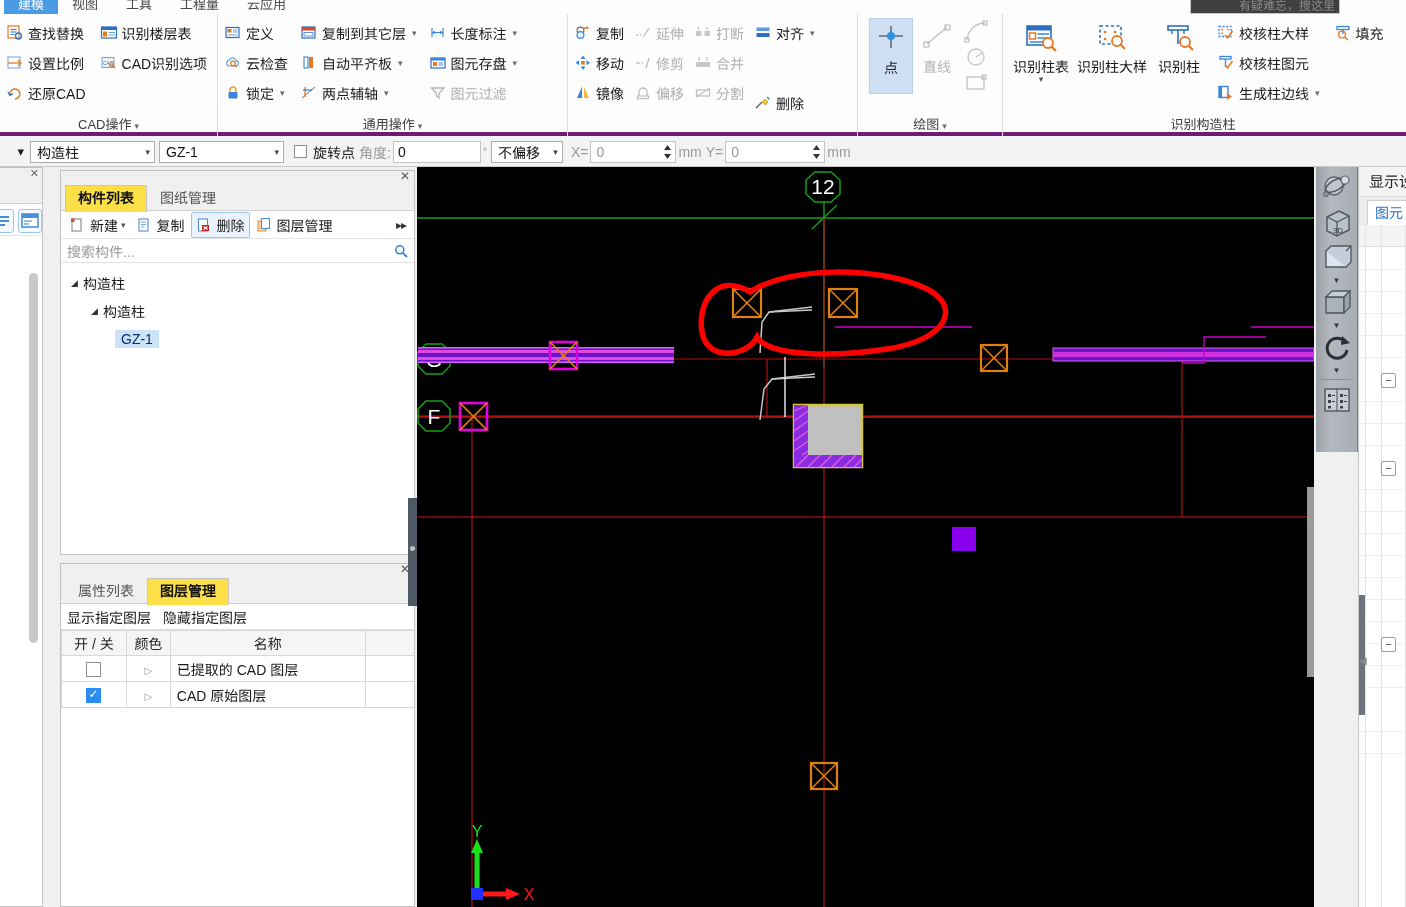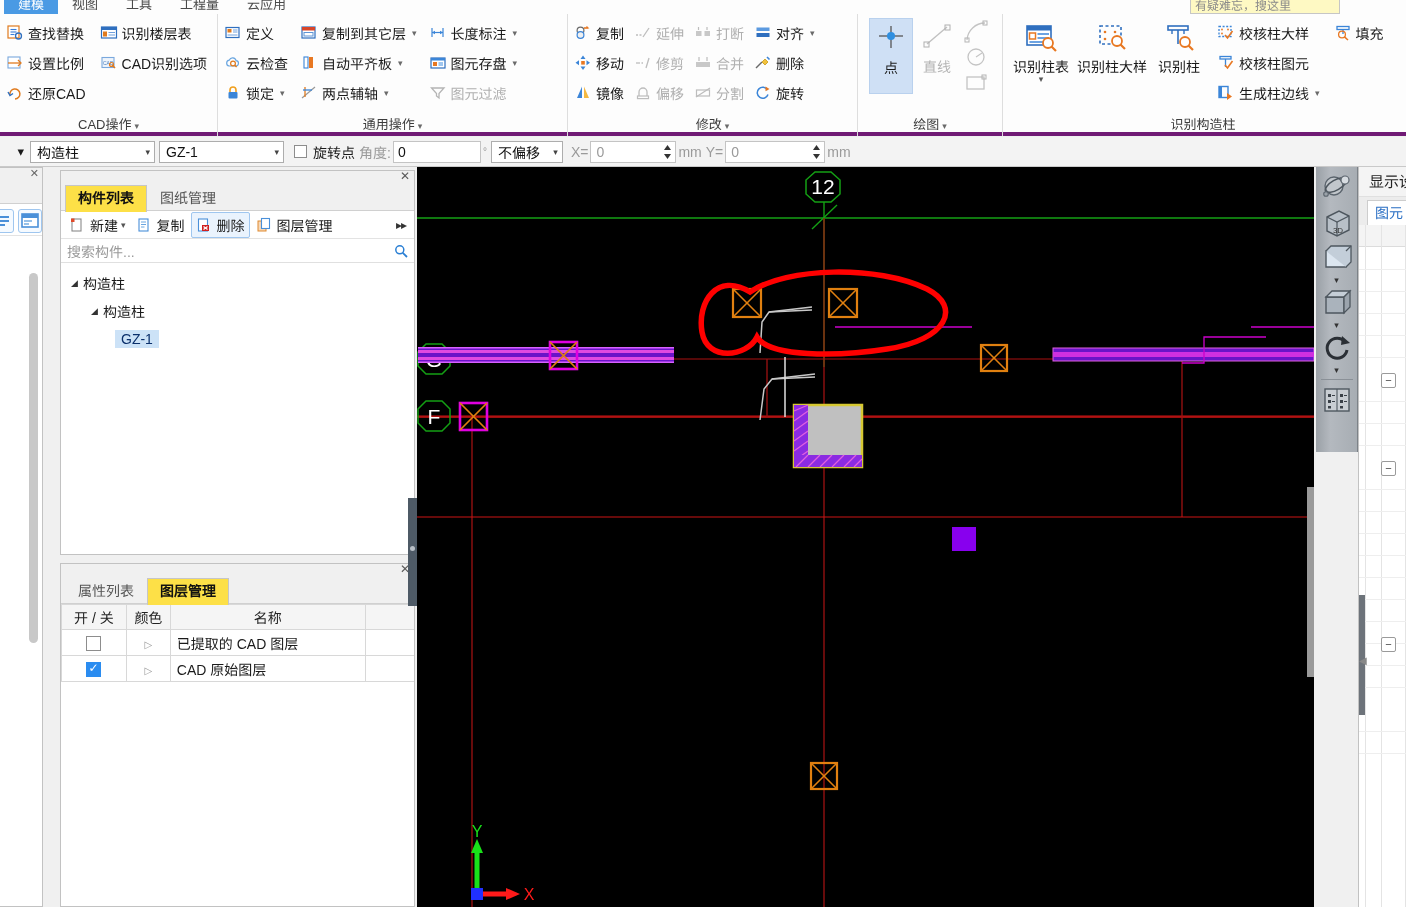--- a/index.html
+++ b/index.html
@@ -24,23 +24,23 @@
   .tab {
     height: 29px; line-height: 13px; padding: 16px 14px;
     font-size: 13px; color: #4a4a4a; white-space: nowrap;
     overflow: hidden;
   }
   .tab.active { background: #4a9ae4; color: #fff; font-weight: normal; }
   .searchbox {
     position: absolute; right: 66px; top: 0px;
     width: 150px; height: 14px;
     border: 1px solid #c6c6c6; border-top: none;
-    background: #fef9c3; overflow: hidden;
+    background: #404040; overflow: hidden;
     font-size: 12px; color: #8a8a8a;
-    padding: 0 4px; line-height: 12px;
+    padding: 0 4px; line-height: 12px; text-align: right;
   }
 
   
   .ribbon {
     position: absolute; left: 0; top: 14px; width: 1406px; height: 122px;
     background: #fdfdfd;
     border-bottom: 4px solid #701a75;
     display: flex; align-items: stretch;
   }
   .rgroup {
@@ -511,21 +511,21 @@
           <div class="ritem disabled">
             <span class="ic">
               <svg width="18" height="18" viewBox="0 0 18 18">
                 <rect x="2.5" y="6" width="13" height="6" fill="none" stroke="#bdbdbd" stroke-width="1.2"></rect>
                 <line x1="2" y1="13" x2="16" y2="4" stroke="#bdbdbd" stroke-width="1.3"></line>
               </svg>
             </span>
             <span>分割</span>
           </div>
         </div>
-        <div class="col" style="margin-left:2px;">
+        <div class="col" style="margin-left:2px;gap:40px;">
           <div class="ritem">
             <span class="ic">
               <svg width="18" height="18" viewBox="0 0 18 18">
                 <rect x="2.5" y="3.5" width="13" height="3.5" fill="#5b9ae0"></rect>
                 <rect x="2.5" y="9" width="13" height="4" fill="#2f6fbf"></rect>
               </svg>
             </span>
             <span>对齐</span>
             <span class="caret">▾</span>
           </div>
@@ -851,20 +851,24 @@
     </div>
   </div>
 
   <div class="panel" style="left:60px; top:563px; width:355px; height:344px;">
     <div class="panel-head">
       <span class="pclose">✕</span>
     </div>
     <div class="tabrow">
       <div class="ptab">属性列表</div>
       <div class="ptab active">图层管理</div>
+    </div>
+    <div class="barrow">
+      <span>显示指定图层</span>
+      <span>隐藏指定图层</span>
     </div>
     <table class="layers">
       <thead>
         <tr>
           <th style="width:65px;">开 / 关</th>
           <th style="width:44px;">颜色</th>
           <th style="width:195px;">名称</th>
           <th style="width:49px;border-right:none;"></th>
         </tr>
       </thead>

